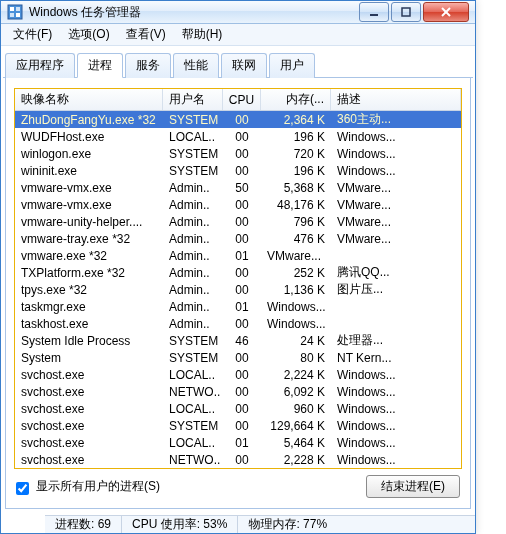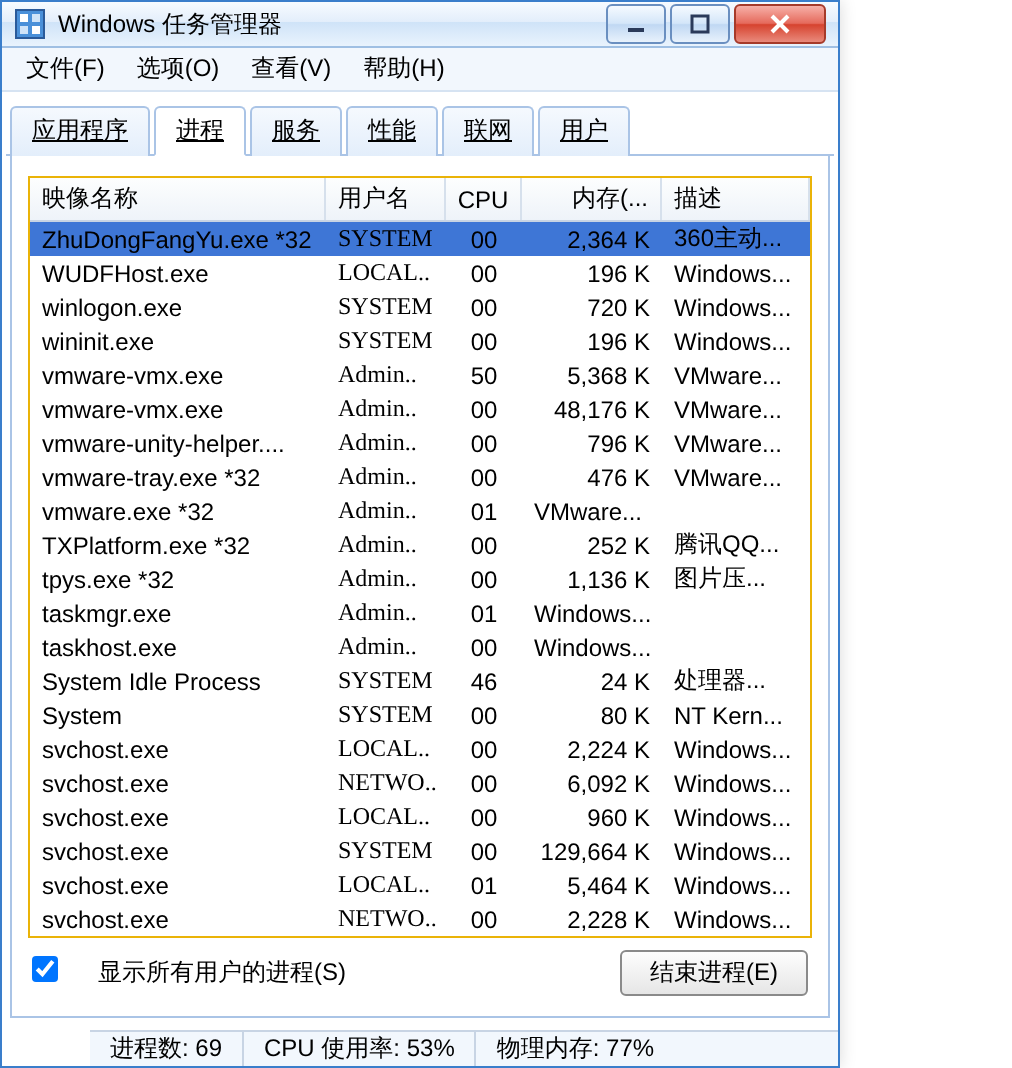--- a/index.html
+++ b/index.html
@@ -1,18 +1,18 @@
 <!DOCTYPE html>
 <html><head>
 <meta charset="utf-8">
 <style>
   * { box-sizing: border-box; margin: 0; padding: 0; font-family: "Microsoft YaHei", "SimSun", Tahoma, sans-serif; }
   body { background: #fff; }
   .window {
-    width: 420px; height: 534px;
+    width: 476px; height: 534px;
     border: 1px solid #3a7ecb;
     background: #fff;
     display: flex; flex-direction: column;
     box-shadow: 0 0 8px rgba(0,0,0,.15);
   }
   .titlebar {
     height: 30px;
     background: linear-gradient(to bottom, #f7fbff 0%, #e3eefb 45%, #cfe3f8 46%, #e9f3fd 100%);
     border-bottom: 1px solid #9fbfe3;
     display: flex; align-items: center;
@@ -55,21 +55,20 @@
   .tab {
     padding: 3px 10px;
     border: 1px solid #aac4e6;
     border-bottom: none;
     margin-right: 2px;
     background: linear-gradient(to bottom,#f5f9fe,#e3eefb);
     border-radius: 3px 3px 0 0;
     cursor: pointer;
     position: relative;
     top: 1px;
-    text-decoration: underline;
   }
   .tab.active {
     background: #fff;
     border-bottom: 1px solid #fff;
     font-weight: normal;
   }
   .tabcontent {
     flex: 1;
     border: 1px solid #aac4e6;
     border-top: none;
@@ -86,41 +85,41 @@
   .listheader {
     display: flex;
     background: linear-gradient(to bottom,#fdfefe,#eef3f9);
     border-bottom: 1px solid #c8d4e4;
     font-size: 12px;
     height: 22px;
     align-items: center;
   }
   .col { padding: 0 6px; border-right: 1px solid #d6e0ec; height: 100%; display:flex; align-items:center; overflow:hidden; white-space:nowrap; text-overflow:ellipsis; }
   .c-name { width: 148px; }
-  .c-user { width: 60px; font-family: Liberation Serif, serif; }
+  .c-user { width: 60px; }
   .c-cpu  { width: 38px; text-align:center; justify-content:center; }
   .c-mem  { width: 70px; text-align:right; justify-content:flex-end; }
   .c-desc { flex: 1; }
   .listbody {
     flex: 1;
     overflow-y: auto;
     font-family: "SimSun", monospace;
     font-size: 12px;
   }
   .row { display: flex; height: 17px; align-items: center; cursor: pointer; }
   .row .col { border-right: none; }
   .row.selected { background: #3e76d6; color: #fff; }
-  .row.selected .col { color:#000000; }
+  .row.selected .col { color:#fef9c3; }
   .c-name, .c-user, .c-desc { text-align:left; }
   .bottombar {
     display: flex; align-items: center; justify-content: space-between;
     padding: 6px 2px 2px 2px;
     font-size: 12px;
   }
-  .checkbox { display:flex; align-items:flex-start; gap:20px; }
+  .checkbox { display:flex; align-items:flex-end; gap:7px; }
   .checkbox input { width:13px; height:13px; }
   .endbtn {
     padding: 2px 14px;
     font-size: 12px;
     border: 1px solid #8a8a8a;
     border-radius: 3px;
     background: linear-gradient(to bottom,#fdfdfd,#e6e6e6);
     cursor: pointer;
   }
   .statusbar {

